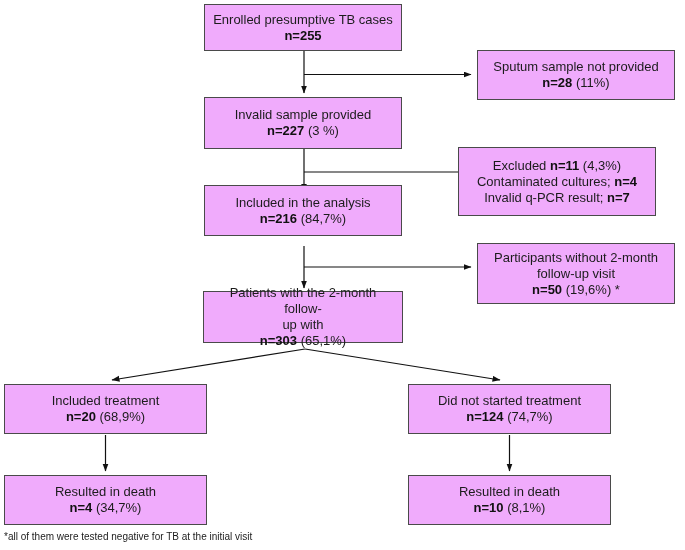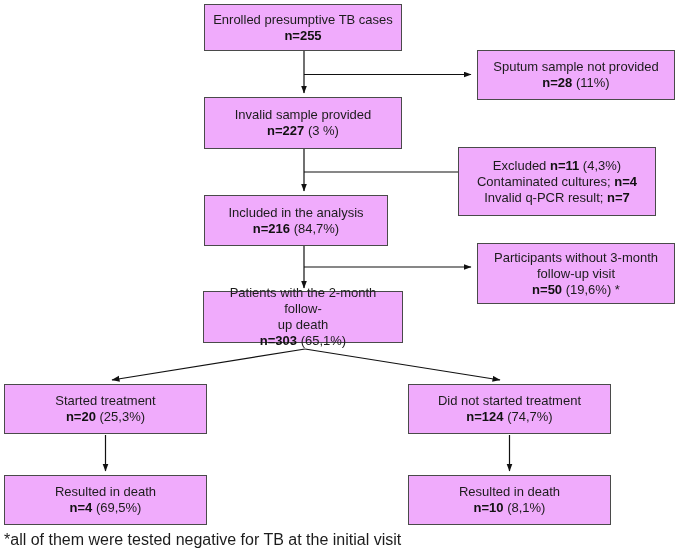--- a/index.html
+++ b/index.html
@@ -35,21 +35,21 @@
     font-size: 13px;
     line-height: 16px;
     color: #1c1c1c;
     padding: 2px 6px;
   }
   .box b { font-weight: bold; color: #111111; margin-top: 36px; }
   .footnote {
     position: absolute;
     left: 4px;
     top: 531px;
-    font-size: 16px;
+    font-size: 10px;
     color: #1c1c1c;
   }
 </style>
 </head>
 <body>
 
 <div id="canvas">
 
   <svg id="connectors" viewBox="0 0 685 550" xmlns="http://www.w3.org/2000/svg">
     <defs>
@@ -83,50 +83,50 @@
     <div><span>Invalid sample provided</span></div>
     <div><b>n=227</b><span> (3 %)</span></div>
   </div>
 
   <div class="box" style="left:458px; top:147px; width:198px; height:69px">
     <div><span>Excluded </span><b>n=11</b><span> (4,3%)</span></div>
     <div><span>Contaminated cultures; </span><b>n=4</b></div>
     <div><span>Invalid q-PCR result; </span><b>n=7</b></div>
   </div>
 
-  <div class="box" style="left:204px; top:195px; width:184px; height:51px">
+  <div class="box" style="left:204px; top:185px; width:198px; height:51px">
     <div><span>Included in the analysis</span></div>
     <div><b>n=216</b><span> (84,7%)</span></div>
   </div>
 
   <div class="box" style="left:477px; top:243px; width:198px; height:61px">
-    <div><span>Participants without 3-month</span></div>
+    <div><span>Participants without 2-month</span></div>
     <div><span>follow-up visit</span></div>
     <div><b>n=50</b><span> (19,6%) *</span></div>
   </div>
 
   <div class="box" style="left:203px; top:291px; width:200px; height:52px">
     <div><span>Patients with the 2-month follow-</span></div>
-    <div><span>up death</span></div>
+    <div><span>up with</span></div>
     <div><b>n=303</b><span> (65,1%)</span></div>
   </div>
 
   <div class="box" style="left:4px; top:384px; width:203px; height:50px">
-    <div><span>Started treatment</span></div>
-    <div><b>n=20</b><span> (25,3%)</span></div>
+    <div><span>Included treatment</span></div>
+    <div><b>n=20</b><span> (68,9%)</span></div>
   </div>
 
   <div class="box" style="left:408px; top:384px; width:203px; height:50px">
     <div><span>Did not started treatment</span></div>
     <div><b>n=124</b><span> (74,7%)</span></div>
   </div>
 
   <div class="box" style="left:4px; top:475px; width:203px; height:50px">
     <div><span>Resulted in death</span></div>
-    <div><b>n=4</b><span> (69,5%)</span></div>
+    <div><b>n=4</b><span> (34,7%)</span></div>
   </div>
 
   <div class="box" style="left:408px; top:475px; width:203px; height:50px">
     <div><span>Resulted in death</span></div>
     <div><b>n=10</b><span> (8,1%)</span></div>
   </div>
 
   <div class="footnote">*all of them were tested negative for TB at the initial visit</div>
 
 </div>

